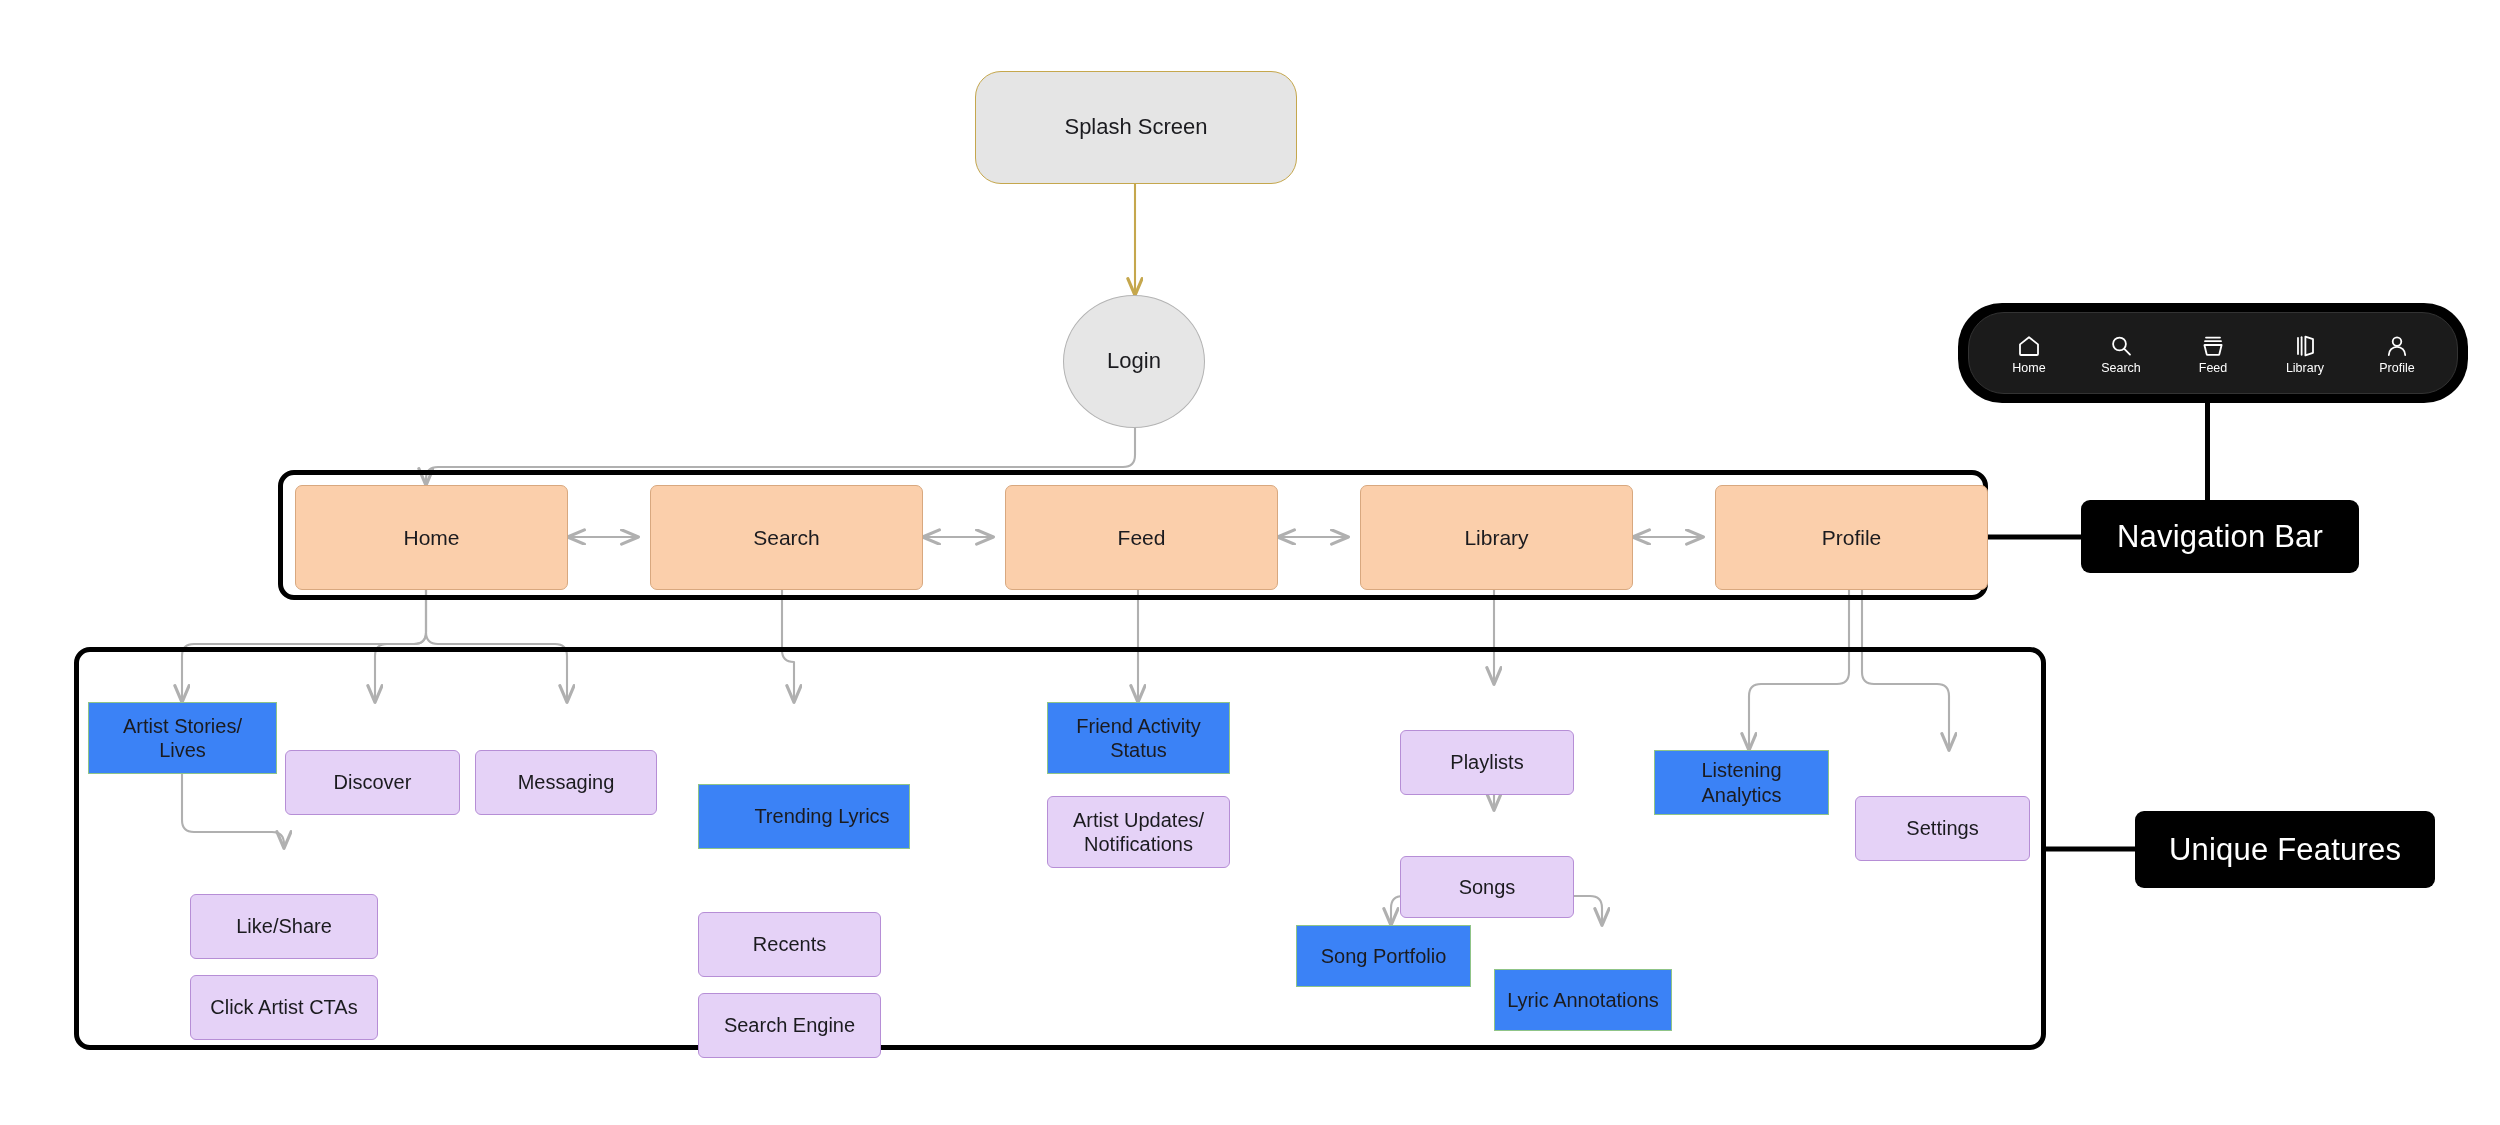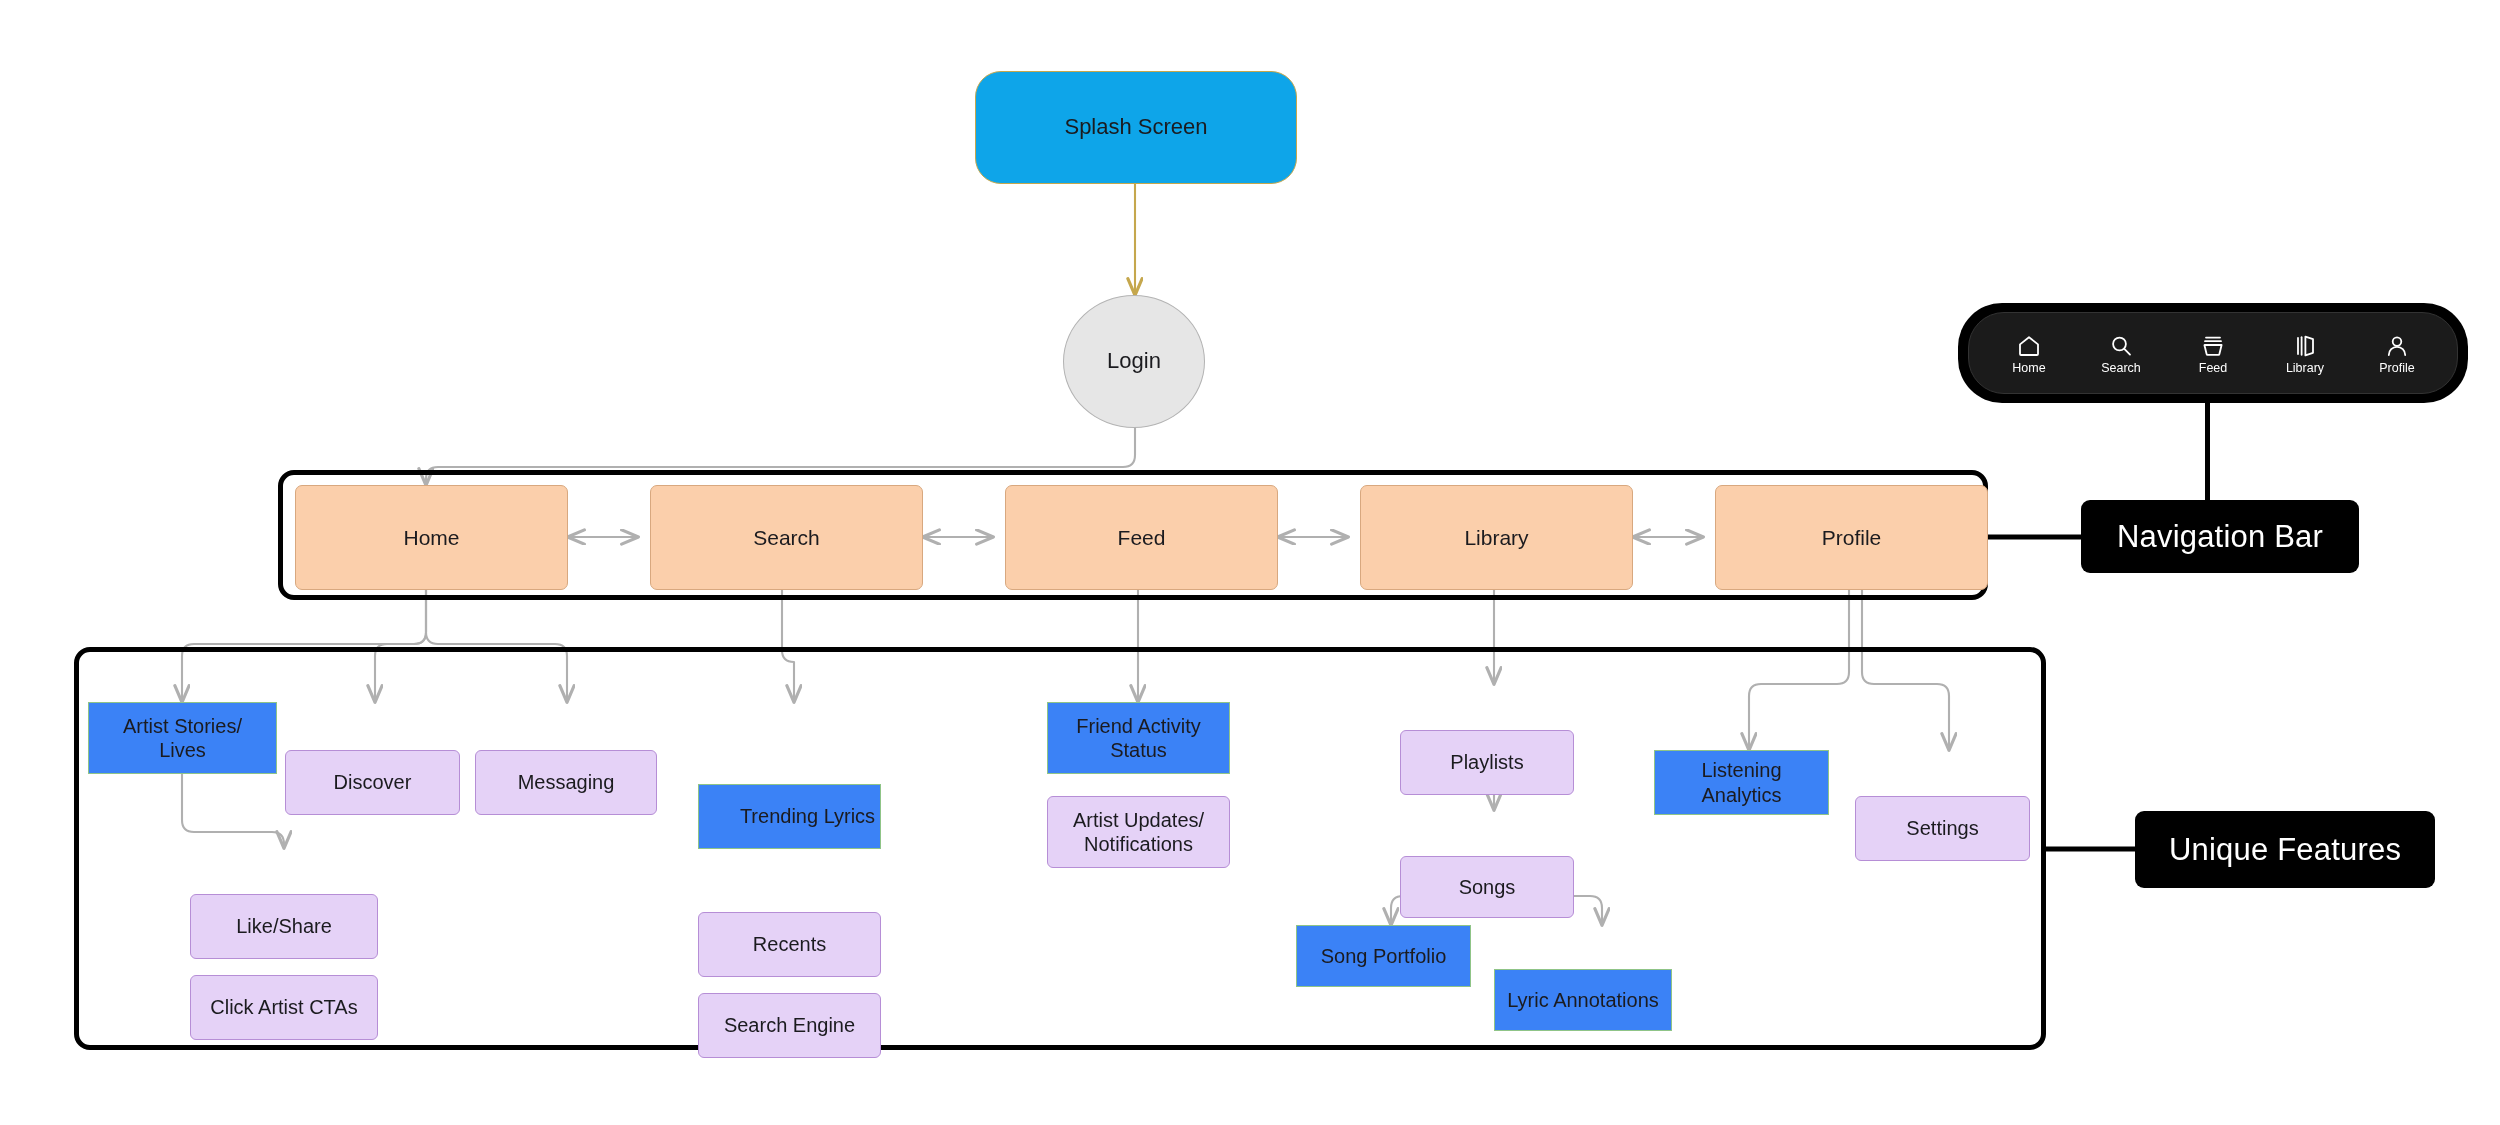--- a/index.html
+++ b/index.html
@@ -12,21 +12,21 @@
   svg.edges{position:absolute;left:0;top:0;width:2500px;height:1125px;pointer-events:none;}
 
   .node{
     position:absolute;box-sizing:border-box;display:flex;align-items:center;
     justify-content:center;text-align:center;line-height:1.22;color:#1b1b1f;
     white-space:pre-line;
   }
 
   
   .splash{
-    background:#0ea5e9;border:1.6px solid #c5a74d;border-radius:26px;
+    background:#e5e5e5;border:1.6px solid #c5a74d;border-radius:26px;
     font-size:22px;
   }
   
   .login{
     background:#e6e6e6;border:1.6px solid #b3b3b3;border-radius:50%;
     font-size:22px;
   }
   
   .navbox{
     background:#fbcfab;border:1.4px solid #d8a87f;border-radius:7px;font-size:21px;
@@ -145,21 +145,21 @@
   <div class="node navbox" style="left:1360px;top:485px;width:273px;height:105px;">Library</div>
   <div class="node navbox" style="left:1715px;top:485px;width:273px;height:105px;">Profile</div>
 
   <div class="node green" style="left:88px;top:702px;width:189px;height:72px;">Artist Stories/
 Lives</div>
   <div class="node purple" style="left:285px;top:704px;width:175px;height:65px;">Discover</div>
   <div class="node purple" style="left:475px;top:704px;width:182px;height:65px;">Messaging</div>
   <div class="node purple" style="left:190px;top:848px;width:188px;height:65px;">Like/Share</div>
   <div class="node purple" style="left:190px;top:929px;width:188px;height:65px;">Click Artist CTAs</div>
 
-  <div class="node green" style="left:698px;top:784px;width:183px;height:65px;padding-left:36px;">Trending Lyrics</div>
+  <div class="node green" style="left:698px;top:784px;width:212px;height:65px;padding-left:36px;">Trending Lyrics</div>
   <div class="node purple" style="left:698px;top:866px;width:183px;height:65px;">Recents</div>
   <div class="node purple" style="left:698px;top:947px;width:183px;height:65px;">Search Engine</div>
 
   <div class="node green" style="left:1047px;top:702px;width:183px;height:72px;text-align:center;">Friend Activity
 Status</div>
   <div class="node purple" style="left:1047px;top:750px;width:183px;height:72px;">Artist Updates/
 Notifications</div>
 
   <div class="node purple" style="left:1400px;top:684px;width:174px;height:65px;">Playlists</div>
   <div class="node purple" style="left:1400px;top:810px;width:174px;height:62px;">Songs</div>

